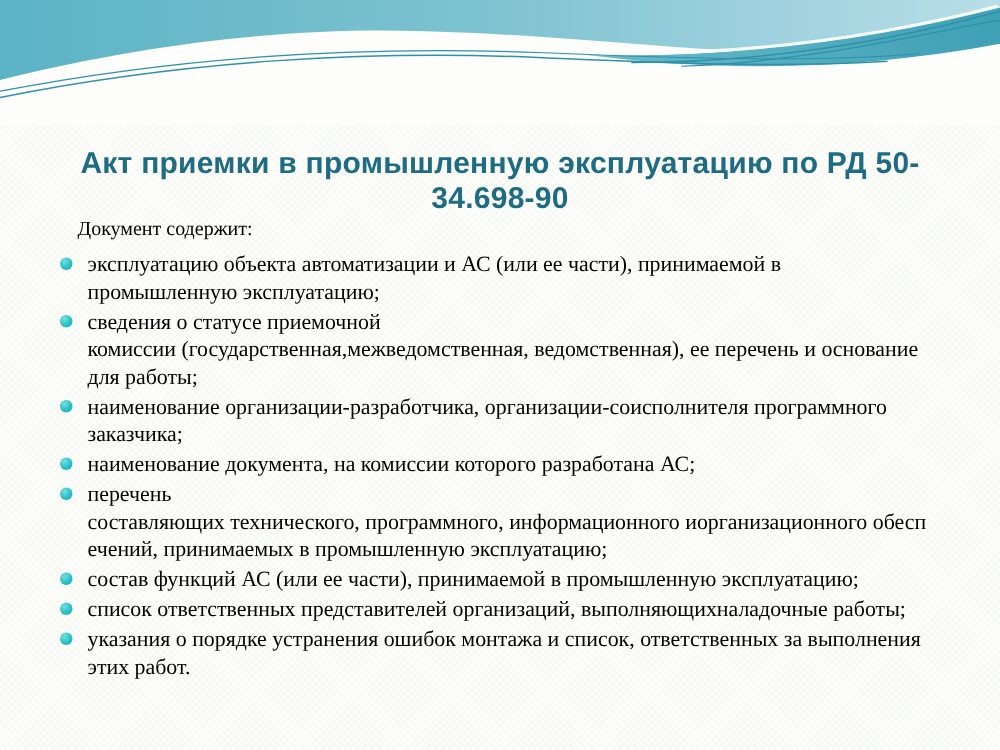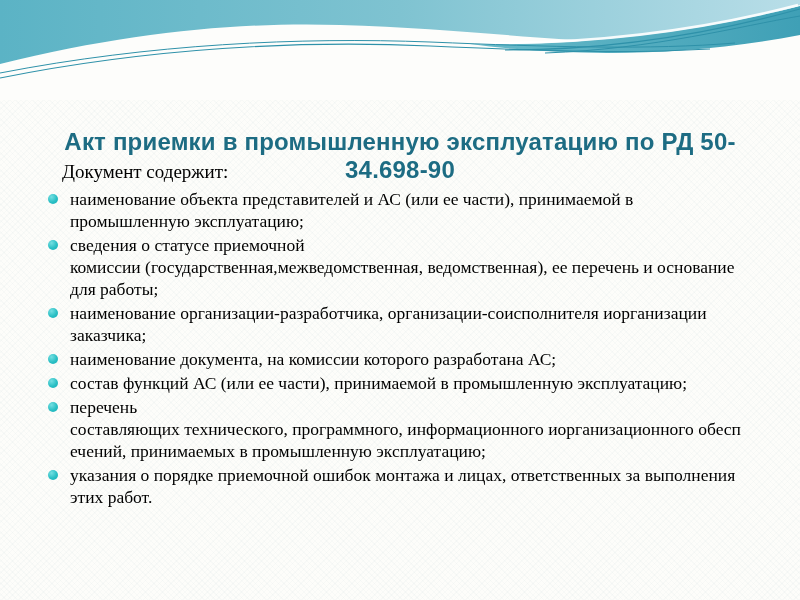--- a/index.html
+++ b/index.html
@@ -22,38 +22,38 @@
   .wave {
     position: absolute;
     top: 0; left: 0;
     width: 800px; height: 100px;
     display: block;
   }
   .title {
     position: absolute;
     top: 116px;
     left: 0; right: 0;
-    margin: 12px;
+    margin: 1px;
     padding: 0 40px;
     text-align: center;
     font-family: "Liberation Sans", sans-serif;
     font-weight: bold;
     font-size: 24px;
     line-height: 28px;
     color: #1d6c83;
     letter-spacing: 0.2px;
   }
   .content {
     position: absolute;
     top: 157px;
     left: 0; right: 0;
   }
   .intro {
-    margin: 4px 0 5px 62px;
-    font-size: 19px;
+    margin: 16px 0 5px 62px;
+    font-size: 16px;
     line-height: 22px;
     color: #000000;
   }
   ul.bullet-list {
     list-style: none;
     margin: 0;
     padding: 0 38px 0 48px;
   }
   li.bullet-item {
     display: flex;
@@ -104,49 +104,53 @@
   </svg>
 
   <h1 class="title">Акт приемки в промышленную эксплуатацию по РД 50-34.698-90</h1>
 
   <div class="content">
     <p class="intro">Документ содержит:</p>
 
     <ul class="bullet-list">
       <li class="bullet-item">
         <span class="dot"></span>
-        <span class="btext">наименование объекта представителей и АС (или ее части), принимаемой в
+        <span class="btext">эксплуатацию объекта автоматизации и АС (или ее части), принимаемой в
 промышленную эксплуатацию;</span>
       </li>
       <li class="bullet-item">
         <span class="dot"></span>
         <span class="btext">сведения о статусе приемочной
 комиссии (государственная,межведомственная, ведомственная), ее перечень и основание
 для работы;</span>
       </li>
       <li class="bullet-item">
         <span class="dot"></span>
-        <span class="btext">наименование организации-разработчика, организации-соисполнителя иорганизации
+        <span class="btext">наименование организации-разработчика, организации-соисполнителя программного
 заказчика;</span>
       </li>
       <li class="bullet-item">
         <span class="dot"></span>
         <span class="btext">наименование документа, на комиссии которого разработана АС;</span>
-      </li>
-      <li class="bullet-item">
-        <span class="dot"></span>
-        <span class="btext">состав функций АС (или ее части), принимаемой в промышленную эксплуатацию;</span>
       </li>
       <li class="bullet-item">
         <span class="dot"></span>
         <span class="btext">перечень
 составляющих технического, программного, информационного иорганизационного обесп
 ечений, принимаемых в промышленную эксплуатацию;</span>
       </li>
       <li class="bullet-item">
         <span class="dot"></span>
-        <span class="btext">указания о порядке приемочной ошибок монтажа и лицах, ответственных за выполнения
+        <span class="btext">состав функций АС (или ее части), принимаемой в промышленную эксплуатацию;</span>
+      </li>
+      <li class="bullet-item">
+        <span class="dot"></span>
+        <span class="btext">список ответственных представителей организаций, выполняющихналадочные работы;</span>
+      </li>
+      <li class="bullet-item">
+        <span class="dot"></span>
+        <span class="btext">указания о порядке устранения ошибок монтажа и список, ответственных за выполнения
 этих работ.</span>
       </li>
     </ul>
   </div>
 
 </div>
 
 </body></html>

